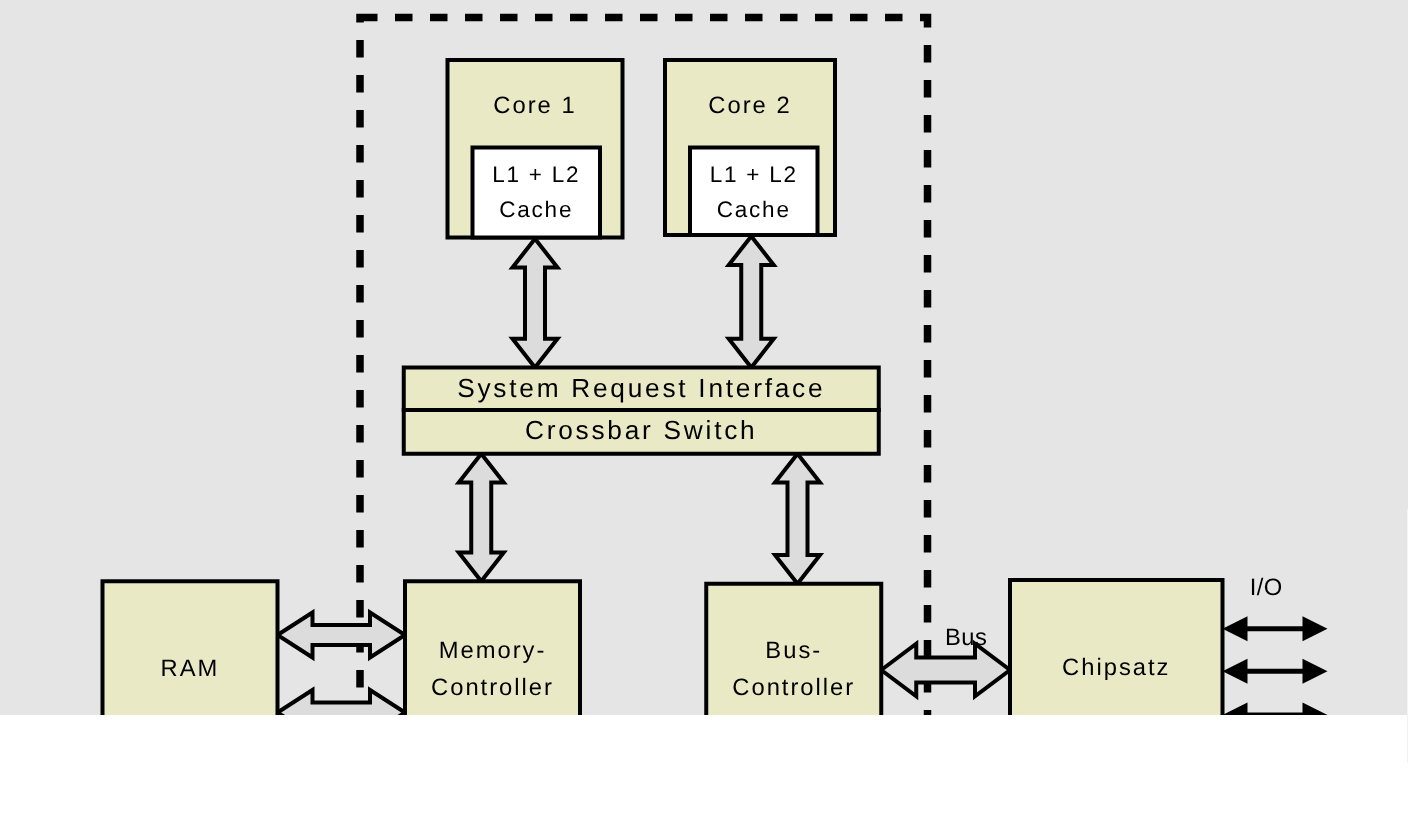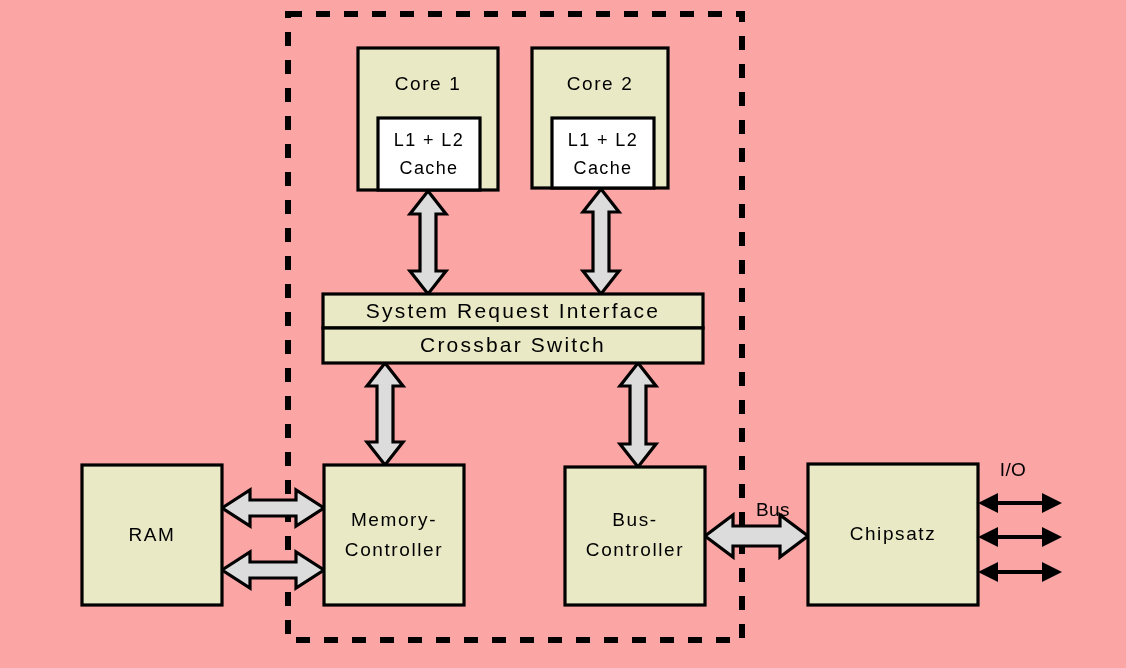--- a/index.html
+++ b/index.html
@@ -3,22 +3,22 @@
 <meta charset="utf-8">
 <style>
   html, body {
     margin: 0;
     padding: 0;
     background: #ffffff;
   }
   #diagram-root {
     position: relative;
     width: 1126px;
-    height: 668px;
-    background: #fca5a5;
+    height: 572px;
+    background: #e5e5e5;
     font-family: "Liberation Sans", sans-serif;
     overflow: hidden;
   }
   #diagram-svg {
     position: absolute;
     top: 0;
     left: 0;
     width: 1126px;
     height: 668px;
   }

